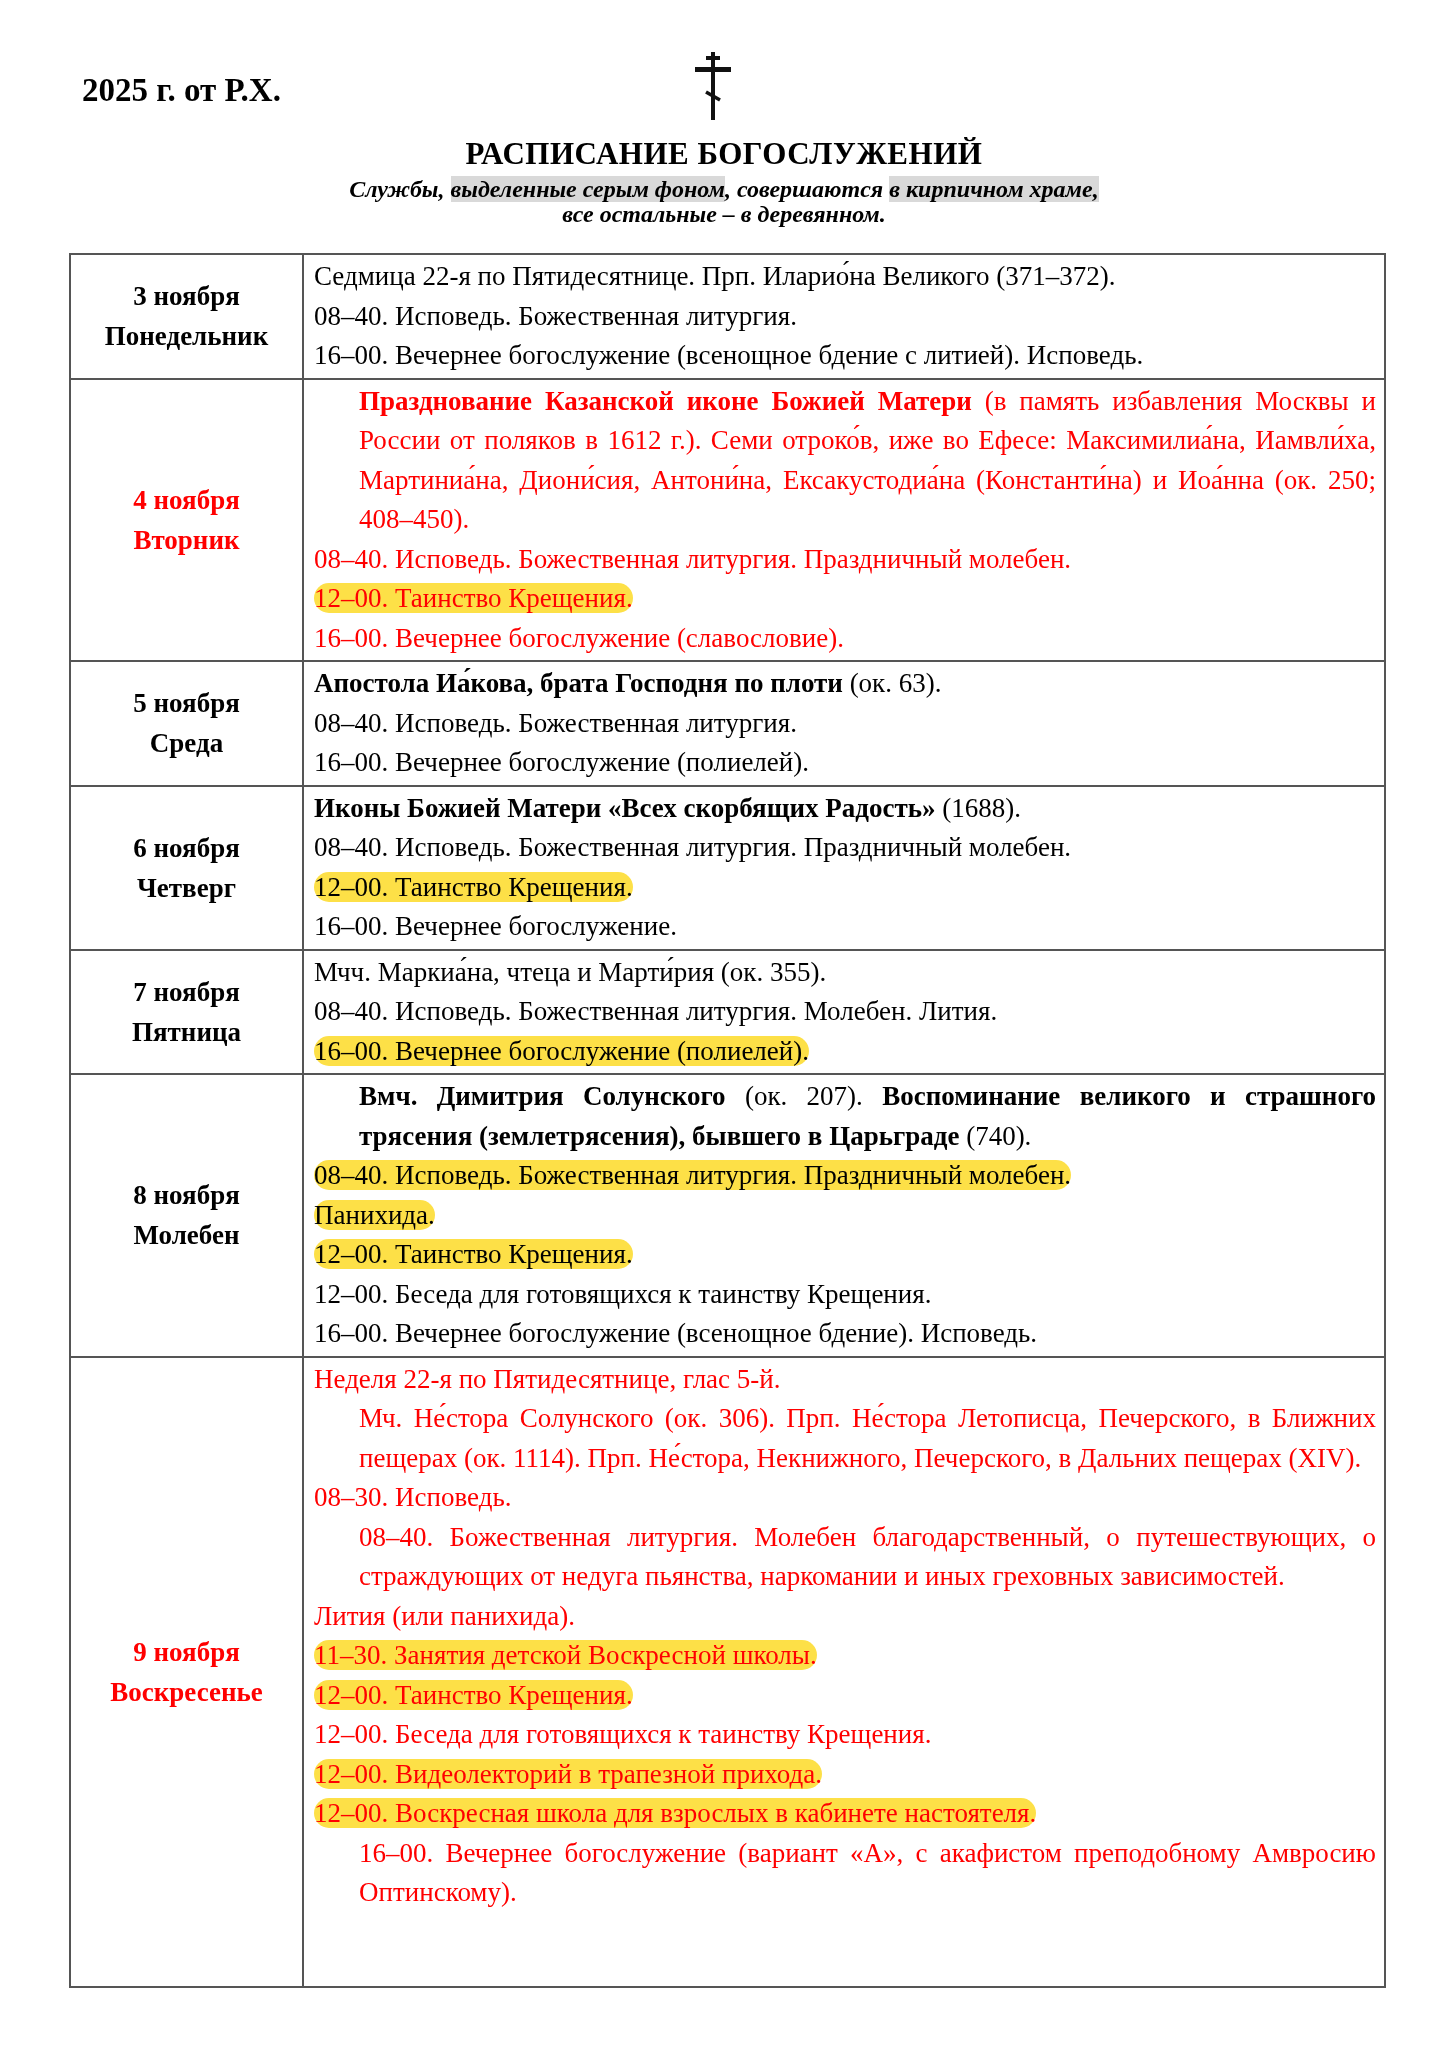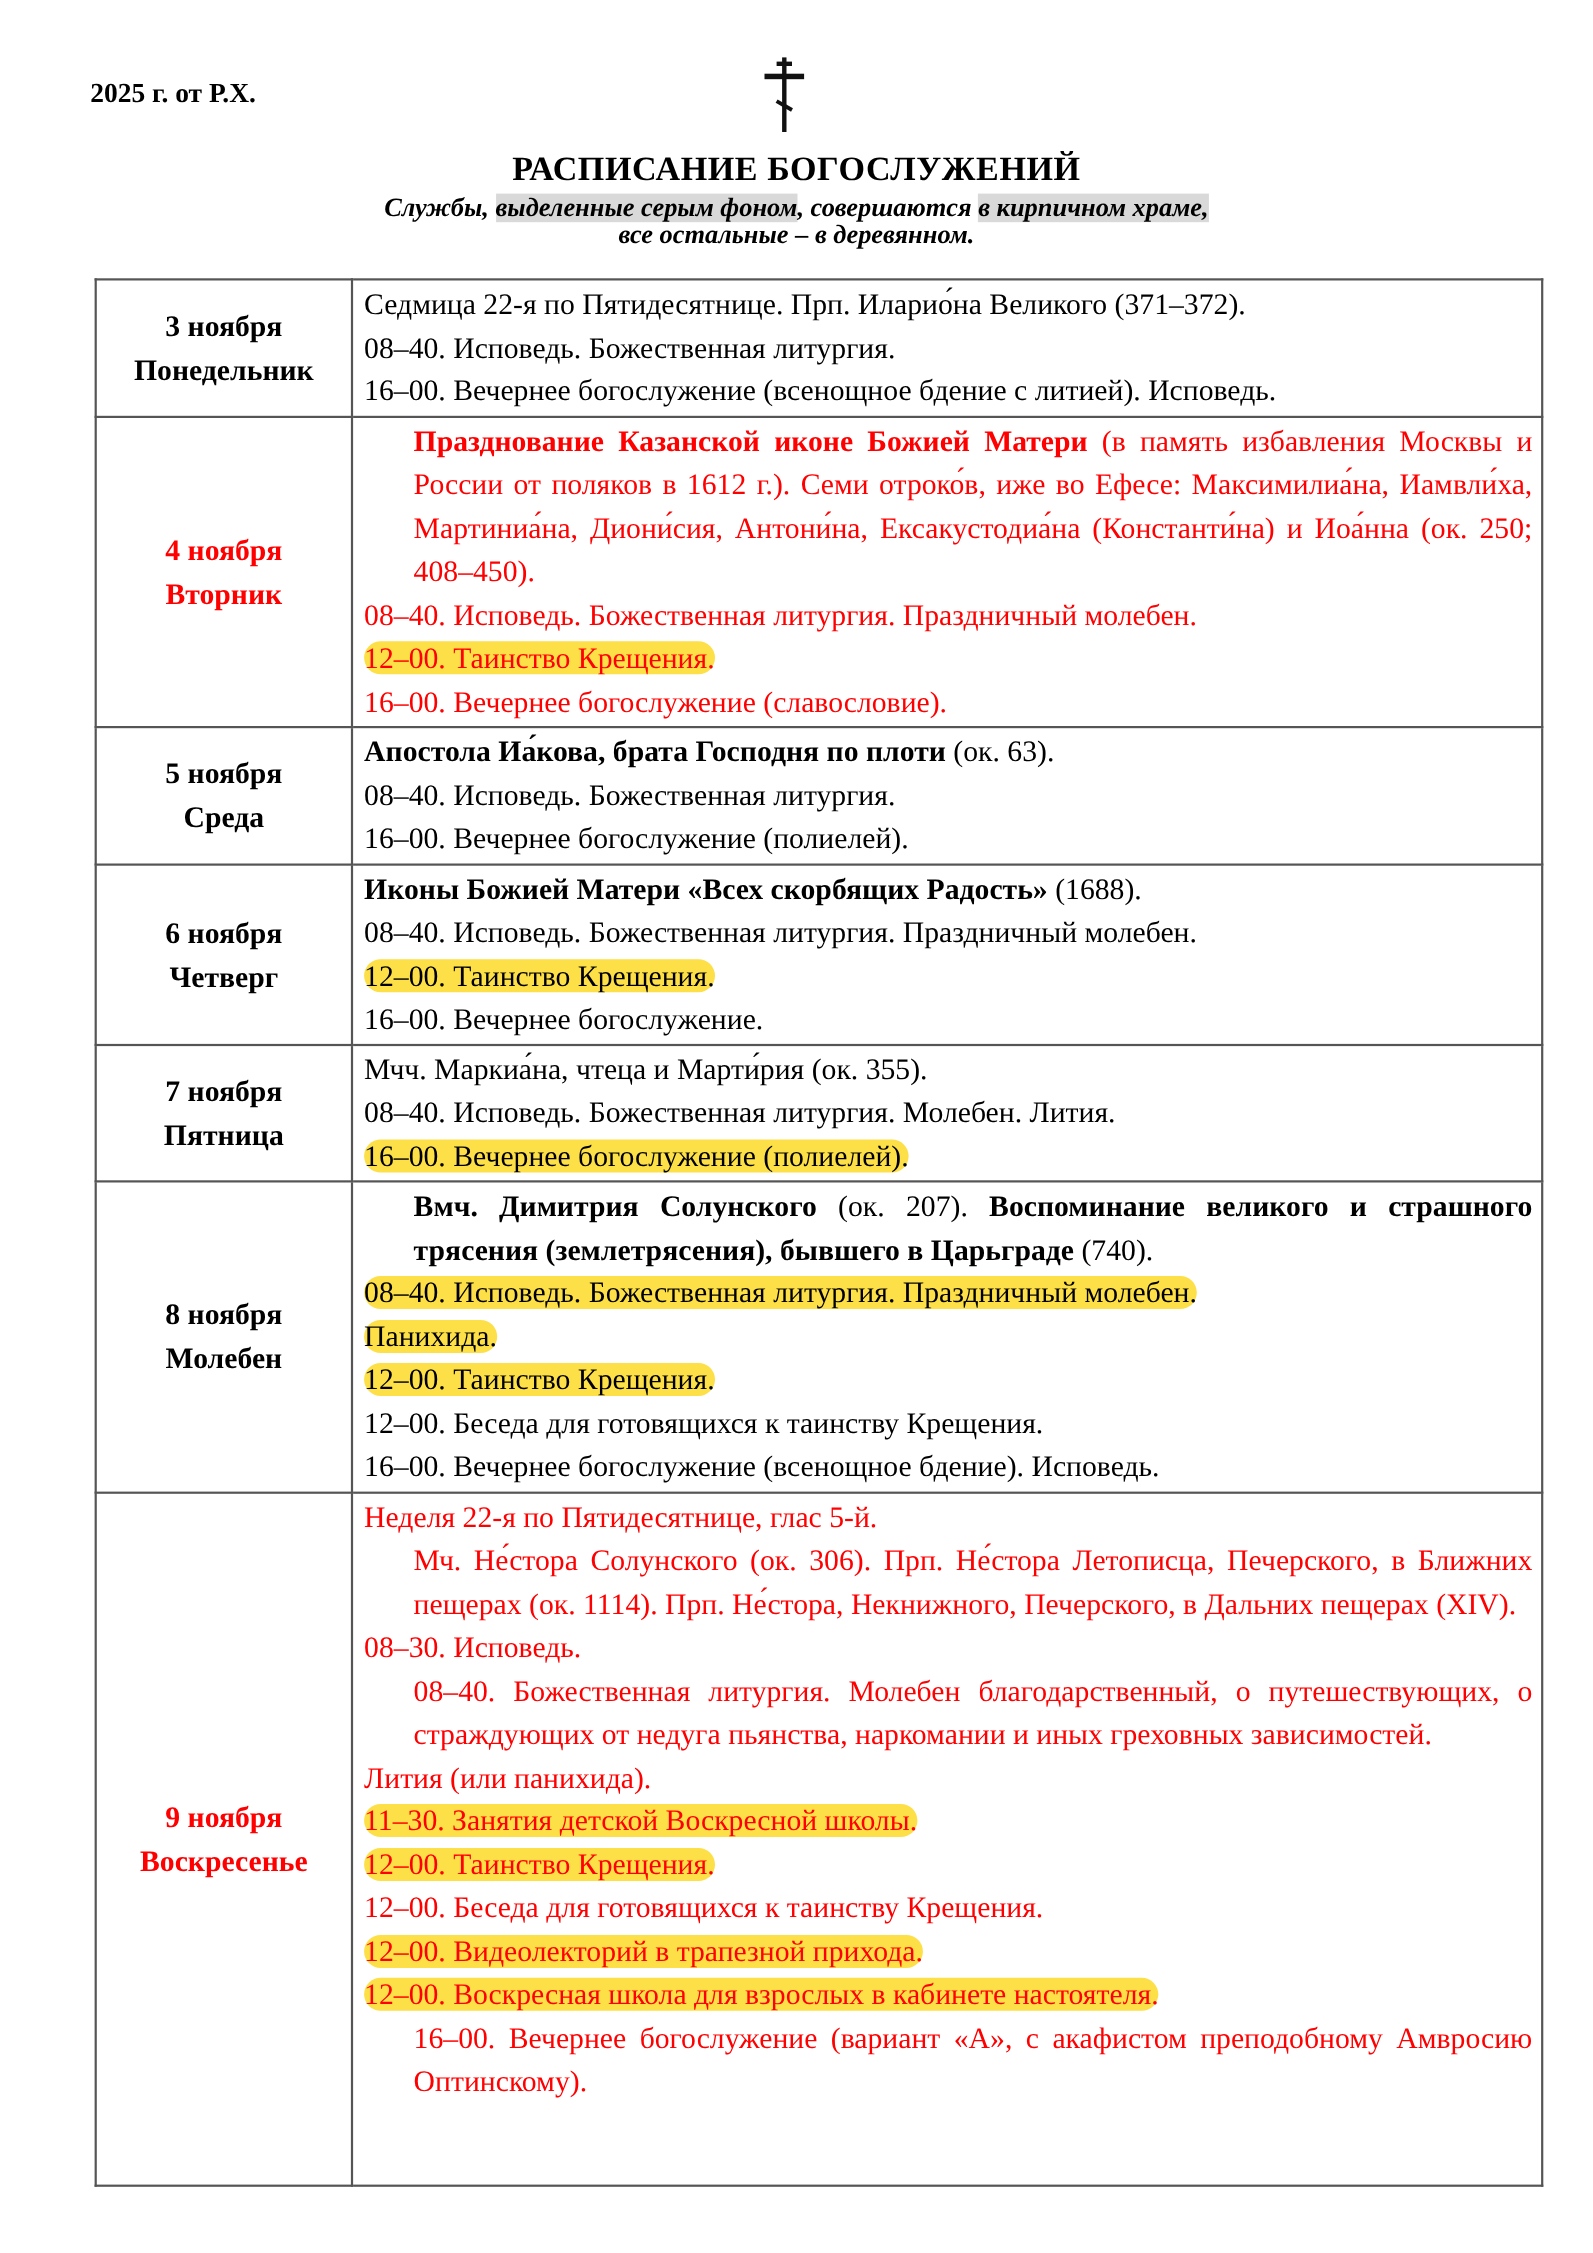--- a/index.html
+++ b/index.html
@@ -1,31 +1,31 @@
 <!DOCTYPE html>
 <html><head>
 <meta charset="utf-8">
 <style>
   html, body { margin: 0; padding: 0; background: #ffffff; }
   body { width: 1448px; height: 2048px; position: relative; overflow: hidden;
          font-family: "Liberation Serif", "DejaVu Serif", serif; color: #000; }
 
-  .year { position: absolute; left: 82px; top: 72px; font-size: 25px; font-weight: bold; }
+  .year { position: absolute; left: 82px; top: 72px; font-size: 33px; font-weight: bold; }
 
   .cross { position: absolute; left: 693px; top: 52px; width: 40px; height: 68px; }
 
   .title { position: absolute; left: 0; width: 1448px; top: 136px; text-align: center;
            font-size: 31px; font-weight: bold; letter-spacing: 0.5px; }
   .subtitle { position: absolute; left: 0; width: 1448px; text-align: center;
               font-size: 24px; font-weight: bold; font-style: italic; }
   .subtitle.l1 { top: 176px; }
   .subtitle.l2 { top: 201px; }
   .hl { background: #d9d9d9; }
 
-  table.sched { position: absolute; left: 86px; top: 253px; width: 1317px;
+  table.sched { position: absolute; left: 69px; top: 253px; width: 1317px;
                 border-collapse: collapse; table-layout: fixed; }
   table.sched td { border: 2px solid #555; vertical-align: middle; padding: 0; }
   td.day { width: 231px; text-align: center; font-weight: bold; font-size: 27px; line-height: 40px; }
   td.content { padding: 2px 8px 2px 10px !important; font-size: 27px; line-height: 39.5px;
                vertical-align: top !important; }
   .line { display: block; }
   .just { text-align: justify; text-align-last: left; margin-left: 45px; }
   .red { color: #ff0000; }
   .b { font-weight: bold; }
   .mark { background: #fde047; border-radius: 15px; }

